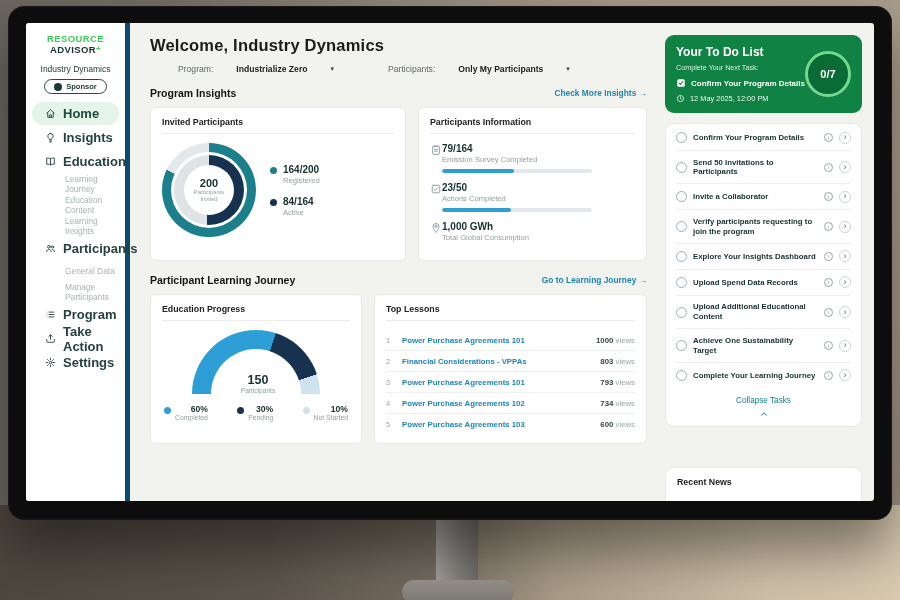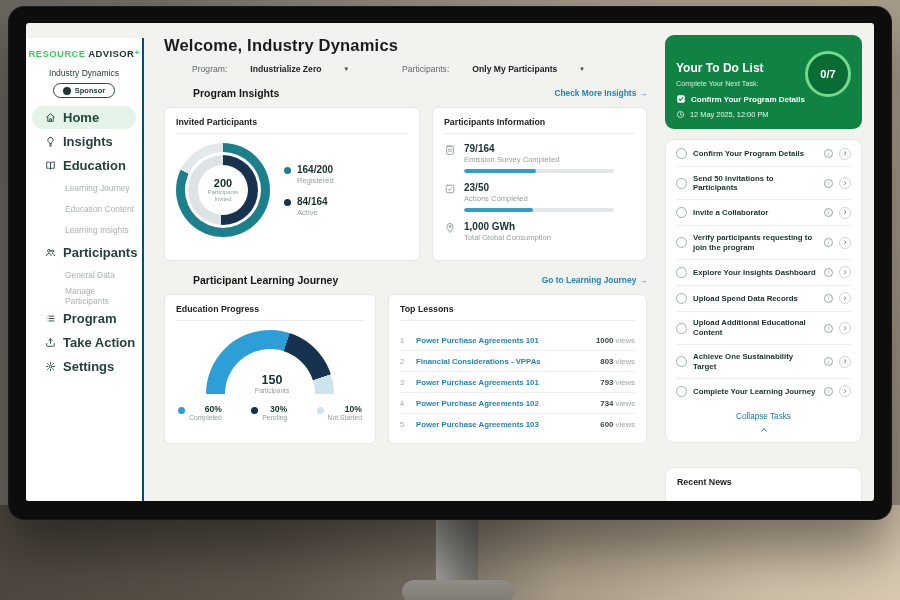--- a/index.html
+++ b/index.html
@@ -15,21 +15,21 @@
   .stand { position:absolute; left:436px; top:508px; width:42px; height:78px; border-radius:4px;
     background:linear-gradient(90deg,#a3a19c,#83817c 55%,#6f6d69); }
   .stand-base { position:absolute; left:402px; top:580px; width:112px; height:24px; border-radius:12px;
     background:linear-gradient(#9a968f,#7b7871); }
   .monitor { position:absolute; left:8px; top:6px; width:884px; height:514px; background:#0d0d0d;
     border-radius:16px; box-shadow:0 30px 55px rgba(0,0,0,.45), inset 0 0 2px rgba(255,255,255,.2); }
   .screen { position:absolute; left:18px; top:17px; width:848px; height:478px; background:#f2f2ef;
     border-radius:3px; overflow:hidden; display:flex; }
 
   
-  .sidebar { width:118px; flex:none; background:#fff; border-right:2px solid #0c4a6e; padding-top:10px;margin-top:15px; }
+  .sidebar { width:104px; flex:none; background:#fff; border-right:5px solid #0c4a6e; padding-top:10px; }
   .logo { text-align:center; font-size:9.5px; font-weight:bold; letter-spacing:.4px; }
   .logo .res { color:#3dcd58; } .logo .adv { color:#17322e; } .logo .plus { color:#3dcd58; font-size:8px; vertical-align:top; }
   .org { text-align:center; font-size:8.5px; font-weight:normal; color:#1d3734; margin-top:9px; }
   .badge-wrap { display:flex; justify-content:center; margin:5px 0 8px; }
   .sponsor { display:inline-flex; align-items:center; gap:4px; border:1px solid #274a45; border-radius:10px;
     padding:2px 9px; font-size:7.5px; font-weight:bold; color:#1d3734; background:#fff; cursor:pointer; }
   .sponsor .dot-ic { width:8px; height:8px; border-radius:50%; background:#1d3734; }
   .nav { margin-top:2px; }
   .nav-item { display:flex; align-items:center; gap:7px; height:23px; padding-left:13px; margin:1px 6px;
     font-size:13px; font-weight:bold; color:#24423e; cursor:pointer; border-radius:13px; }
@@ -37,21 +37,21 @@
   .nav-item.active { background:#e4f4e8; color:#1c4a3c; }
   .nav-item.sub { padding-left:33px; font-weight:normal; color:#a9b3b0; font-size:8.4px; height:20px; }
 
   
   .main { flex:1; padding:13px 13px 0 20px; overflow:hidden; }
   h1 { font-size:16.5px; color:#1b1b1b; letter-spacing:.2px; }
   .filters { display:flex; gap:26px; margin-top:9px; font-size:8.6px; color:#5f6a68; }
   .filter { display:flex; align-items:center; gap:23px; cursor:pointer;padding-left:28px; }
   .filter .val { font-weight:bold; color:#222; }
   .caret { font-size:7px; color:#444; }
-  .sec { display:flex; align-items:center; justify-content:space-between; margin-top:13px;margin-left:29px; }
+  .sec { display:flex; align-items:center; justify-content:space-between; margin-top:13px; }
   .sec h2 { font-size:10.5px; color:#161616; }
   .sec-link { font-size:8.4px; font-weight:bold; color:#1f85b5; cursor:pointer; }
   .cards-row { display:flex; gap:12px; margin-top:8px; }
   .card { background:#fff; border:1px solid #e7e7e3; border-radius:6px; padding:9px 11px; }
   .card h3 { font-size:8.8px; color:#222; padding-bottom:6px; border-bottom:1px solid #ececea; margin-bottom:9px; }
 
   
   .card-invited { width:256px; flex:none; }
   .inv-body { display:flex; align-items:center; gap:14px; }
   .donut { position:relative; width:94px; height:94px; flex:none; }
@@ -64,21 +64,21 @@
   .d-val { font-size:11px; font-weight:bold; color:#17322e; }
   .d-lab { font-size:5.8px; color:#93a09d; line-height:1.2; width:40px; }
   .legend-v { display:flex; flex-direction:column; gap:11px; }
   .leg-item { display:flex; gap:6px; }
   .leg-dot { width:7px; height:7px; border-radius:50%; margin-top:3px; flex:none; }
   .leg-val { font-size:10px; font-weight:bold; color:#17322e; }
   .leg-lab { font-size:7.6px; color:#93a09d; margin-top:1px; }
 
   
   .card-info { flex:1; }
-  .info-row { display:flex; gap:8px; margin-bottom:9px; }
+  .info-row { display:flex; gap:0; margin-bottom:9px; }
   .info-row svg { width:12px; height:12px; flex:none; margin-top:1px; }
   .info-val { font-size:10px; font-weight:bold; color:#17322e; }
   .info-lab { font-size:7.6px; color:#93a09d; margin-top:1px; }
   .pbar { width:150px; height:4px; border-radius:2px; background:#e3e7e9; margin-top:5px; overflow:hidden; }
   .pfill { height:100%; border-radius:2px; background:#2f9fd0; }
 
   
   .card-edu { width:212px; flex:none; }
   .gauge { position:relative; width:128px; height:64px; margin:8px auto 0; overflow:hidden; }
   .g-arc { position:absolute; left:0; top:0; width:128px; height:128px; border-radius:50%; }
@@ -96,21 +96,21 @@
   .lesson { display:flex; align-items:center; gap:8px; padding:5.5px 0; border-bottom:1px solid #efefec; }
   .lesson:last-child { border-bottom:none; }
   .l-rank { font-size:7.4px; color:#9aa6a3; width:8px; flex:none; }
   .l-title { flex:1; font-size:7.8px; font-weight:bold; color:#1f85b5; cursor:pointer; }
   .l-views { font-size:7.8px; font-weight:bold; color:#3a4543; }
   .l-views span { font-weight:normal; color:#9aa6a3; }
 
   
   .rightcol { width:214px; flex:none; padding:12px 12px 0 5px; display:flex; flex-direction:column; }
   .todo-card { position:relative; background:#108243; border-radius:9px; padding:10px 11px; color:#fff; flex:none; }
-  .todo-title { font-size:12px; font-weight:bold;margin-top:16px; }
+  .todo-title { font-size:12px; font-weight:bold; }
   .todo-sub { font-size:7.2px; color:rgba(255,255,255,.85); margin-top:4px; }
   .todo-next { display:flex; align-items:center; gap:5px; margin-top:6px; font-size:8px; font-weight:bold; }
   .todo-next svg { width:10px; height:10px; flex:none; }
   .todo-due { display:flex; align-items:flex-end; gap:5px; margin-top:6px; font-size:7.4px; color:rgba(255,255,255,.92); }
   .todo-due svg { width:9px; height:9px; flex:none; }
   .todo-ring { position:absolute; right:11px; top:16px; width:46px; height:46px; border-radius:50%;
     background:#0a6b34; border:3px solid #74d98c; display:flex; align-items:center; justify-content:center; }
   .todo-ring span { font-size:11px; font-weight:bold; }
 
   .tasks-card { background:#fff; border:1px solid #e7e7e3; border-radius:9px; margin-top:10px; padding:1px 10px; flex:none; }

